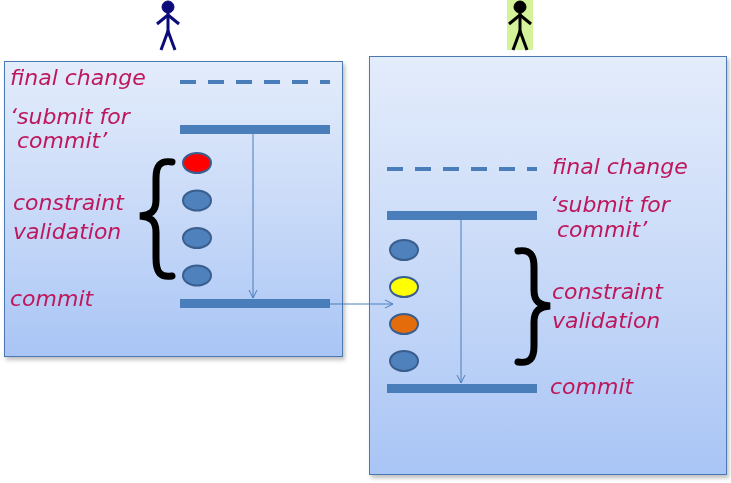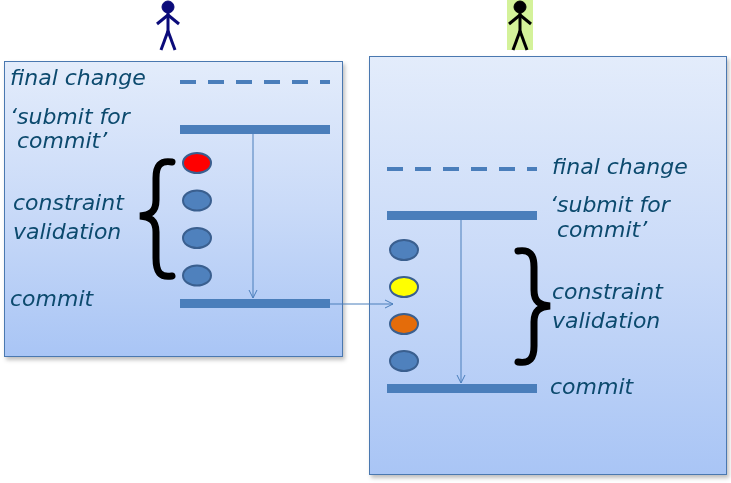--- a/index.html
+++ b/index.html
@@ -2,21 +2,21 @@
 <html><head>
 <meta charset="utf-8">
 <style>
   html, body { margin:0; padding:0; background:#ffffff; }
   body { width:731px; height:483px; position:relative; overflow:hidden; font-family:"DejaVu Sans", sans-serif; }
   .panel { position:absolute; border:1.5px solid #4a78b0; box-sizing:border-box;
     background:linear-gradient(to bottom, #e3ecfb 0%, #c9daf8 50%, #a9c5f5 100%);
     box-shadow: 2px 3px 4px rgba(0,0,0,0.25); }
   #left-panel { left:4px; top:61px; width:339px; height:296px; }
   #right-panel { left:369px; top:56px; width:358px; height:419px; }
-  .lbl { position:absolute; font-style:italic; font-size:22px; color:#0c4a6e; line-height:24px; white-space:pre; }
+  .lbl { position:absolute; font-style:italic; font-size:22px; color:#be185d; line-height:24px; white-space:pre; }
   svg.overlay { position:absolute; left:0; top:0; }
   #person-right-bg { position:absolute; left:507px; top:0; width:26px; height:50px; background:#d4f29a; }
 </style>
 </head>
 <body>
 
 <div id="left-panel" class="panel"></div>
 <div id="right-panel" class="panel"></div>
 <div id="person-right-bg"></div>
 

